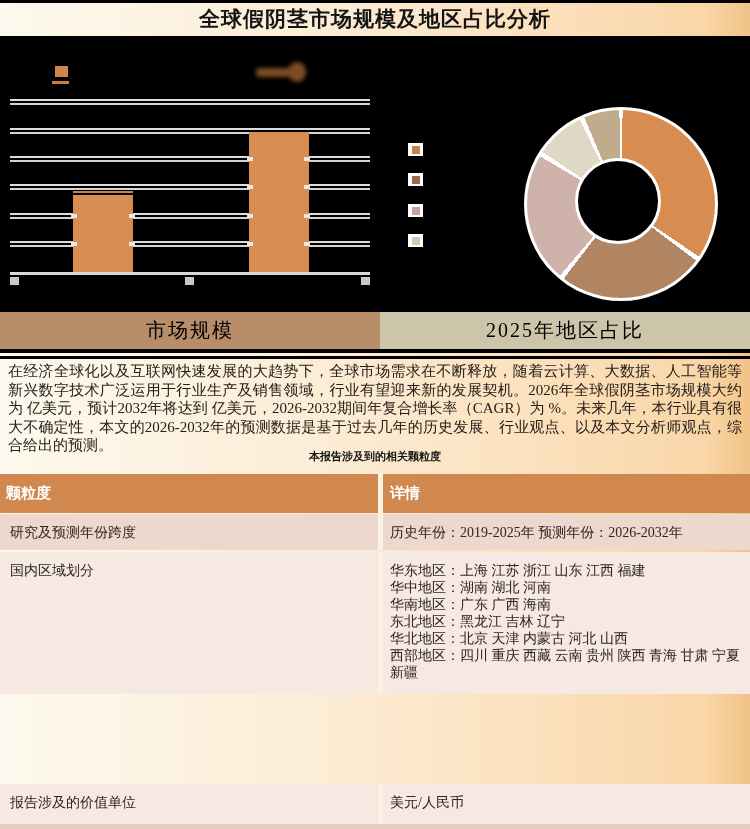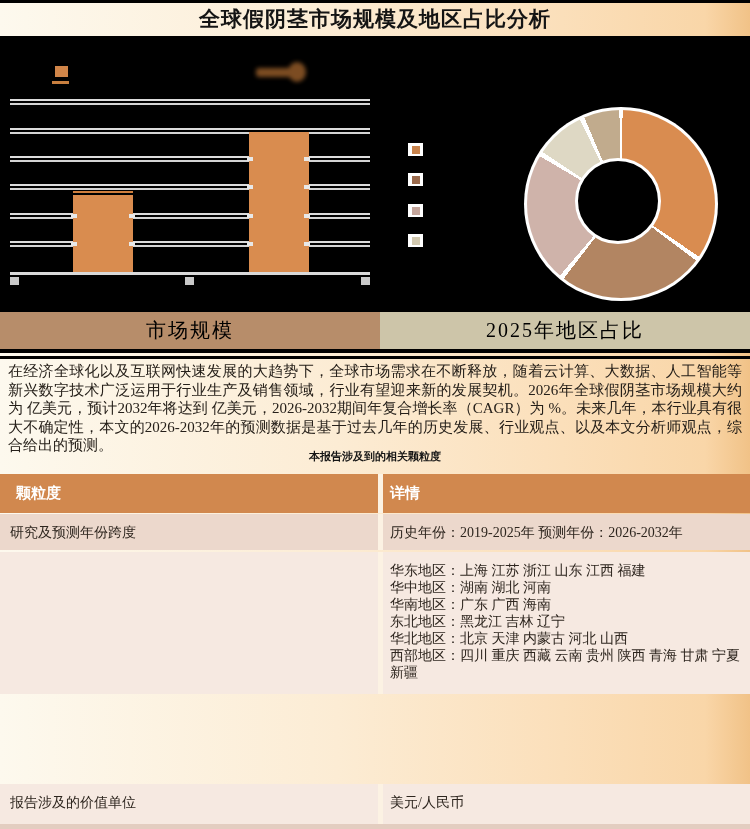--- a/index.html
+++ b/index.html
@@ -45,21 +45,21 @@
   .table-heading{left:0;top:449px;width:750px;text-align:center;font-size:11px;font-weight:700;color:#141414;}
   
   .tbl{left:0;top:474px;width:750px;height:355px;}
   .tbl-header{position:absolute;left:0;top:0;width:750px;height:39px;background:#d1884e;color:#fff;font-weight:700;font-size:15px;}
   .tbl-row{position:absolute;left:0;width:750px;font-size:14px;color:#2d251e;}
   .row-a{background:#ecd8cc;}
   .row-b{background:#f6e9e1;}
   .col-div{position:absolute;left:378px;top:0;bottom:0;width:5px;background:#fcf2e3;}
   .cell-l{position:absolute;left:10px;top:10px;width:360px;}
   .cell-r{position:absolute;left:390px;top:10px;right:10px;white-space:pre-line;line-height:17px;}
-  .hdr-l{position:absolute;left:16px;top:0;line-height:39px;text-align:center;}
+  .hdr-l{position:absolute;left:6px;top:0;line-height:39px;text-align:center;}
   .hdr-r{position:absolute;left:390px;top:0;line-height:39px;}
   .bottom-strip{position:absolute;left:0;top:350px;width:750px;height:5px;background:#e3cdc0;}
 </style>
 </head>
 <body>
 
 <div id="page">
 
   <div class="abs top-line"></div>
   <div class="abs title-band">全球假阴茎市场规模及地区占比分析</div>
@@ -139,20 +139,21 @@
     </div>
 
     <div class="tbl-row row-a" style="top:40px;height:36px">
       <div class="col-div"></div>
       <div class="cell-l">研究及预测年份跨度</div>
       <div class="cell-r">历史年份：2019-2025年 预测年份：2026-2032年</div>
     </div>
 
     <div class="tbl-row row-b" style="top:78px;height:142px">
       <div class="col-div"></div>
+      <div class="cell-l">国内区域划分</div>
       <div class="cell-r">华东地区：上海 江苏 浙江 山东 江西 福建
 华中地区：湖南 湖北 河南
 华南地区：广东 广西 海南
 东北地区：黑龙江 吉林 辽宁
 华北地区：北京 天津 内蒙古 河北 山西
 西部地区：四川 重庆 西藏 云南 贵州 陕西 青海 甘肃 宁夏 新疆</div>
     </div>
 
 
     <div class="tbl-row row-b" style="top:310px;height:40px">

